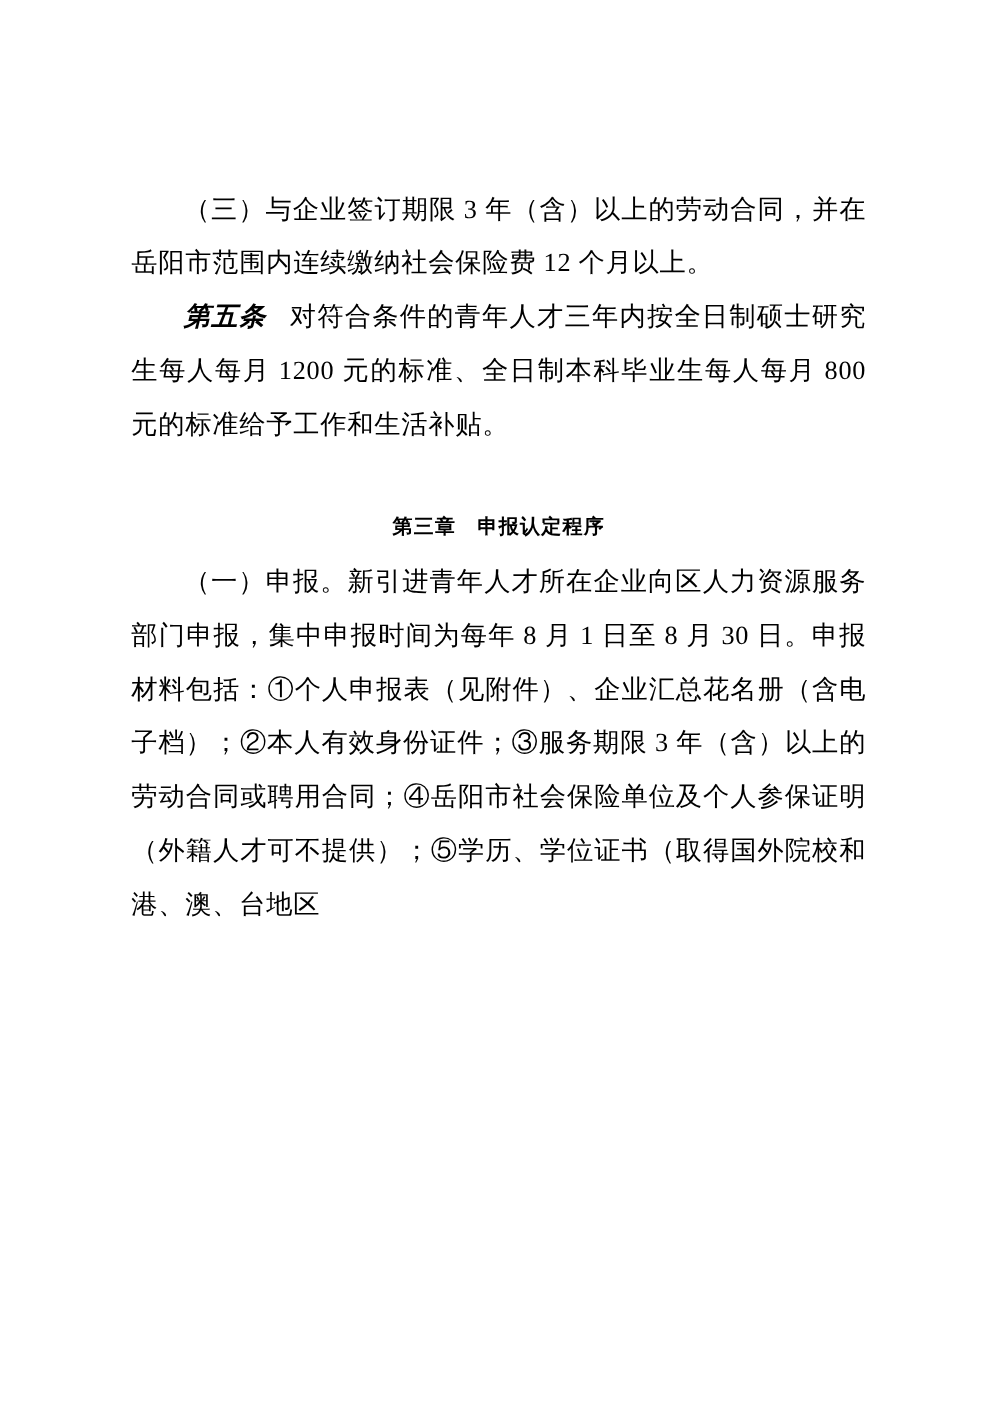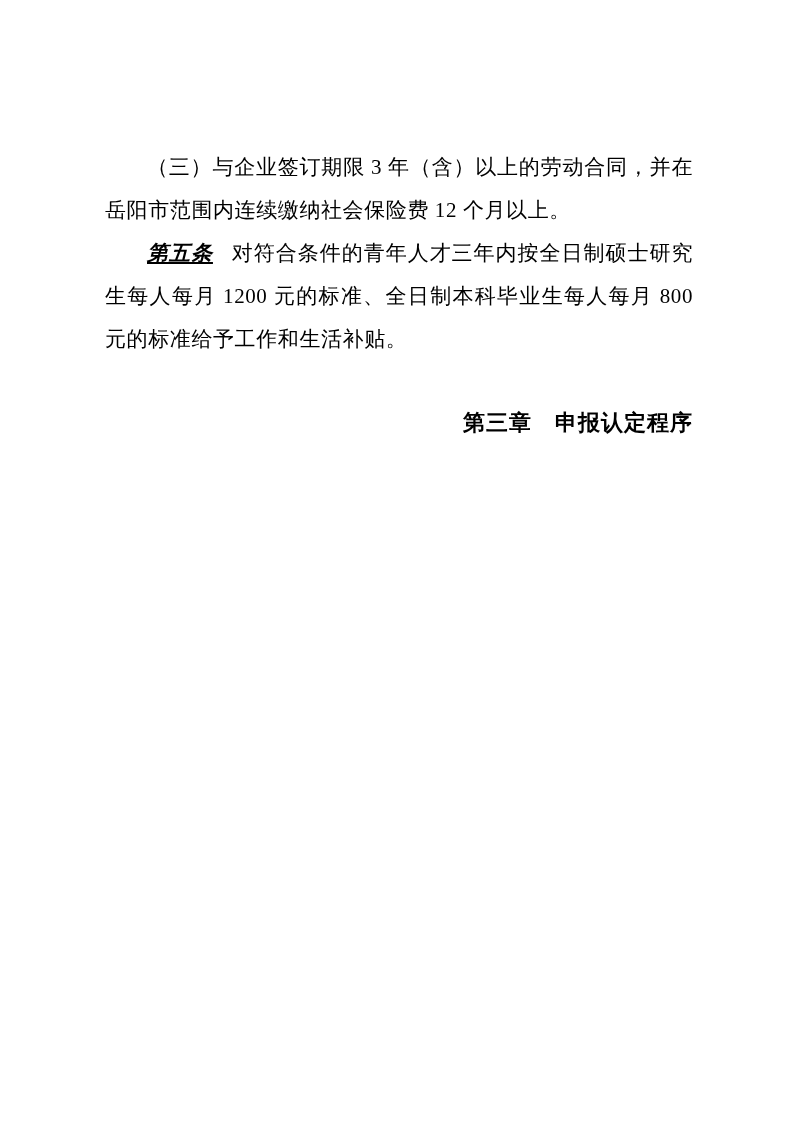--- a/index.html
+++ b/index.html
@@ -31,28 +31,27 @@
     text-align: justify;
     text-justify: inter-character;
     text-indent: 2em;
     letter-spacing: 0.6px;
     word-break: break-all;
   }
   .lead {
     font-style: italic;
     font-weight: 600;
     padding-right: 0.9em;
-    text-decoration: underline;
   }
   .chapter-heading {
-    font-family: Liberation Serif, serif;
+    font-family: Liberation Mono, monospace;
     font-weight: bold;
-    font-size: 22px;
+    font-size: 16px;
     line-height: 43px;
-    text-align: right;
+    text-align: center;
     text-indent: 0;
     margin-top: 40px;
     letter-spacing: 1px;
   }
   .page-number {
     position: absolute;
     right: 100px;
     top: 1026px;
     font-size: 19px;
     letter-spacing: 3px;
@@ -66,17 +65,18 @@
   <div class="content">
 
     <p class="para"><span>（三）与企业签订期限 3 年（含）以上的劳动合同，并在岳阳市范围内连续缴纳社会保险费 12 个月以上。</span></p>
 
     <p class="para"><span class="lead">第五条</span><span>对符合条件的青年人才三年内按全日制硕士研究生每人每月 1200 元的标准、全日制本科毕业生每人每月 800 元的标准给予工作和生活补贴。</span></p>
 
 
     <p class="para chapter-heading">第三章　申报认定程序</p>
 
 
+    <p class="para"><span>（一）申报。新引进青年人才所在企业向区人力资源服务部门申报，集中申报时间为每年 8 月 1 日至 8 月 30 日。申报材料包括：①个人申报表（见附件）、企业汇总花名册（含电子档）；②本人有效身份证件；③服务期限 3 年（含）以上的劳动合同或聘用合同；④岳阳市社会保险单位及个人参保证明（外籍人才可不提供）；⑤学历、学位证书（取得国外院校和港、澳、台地区</span></p>
 
   </div>
 
   <div class="page-number">－ 3 －</div>
 </div>
 
 </body></html>

